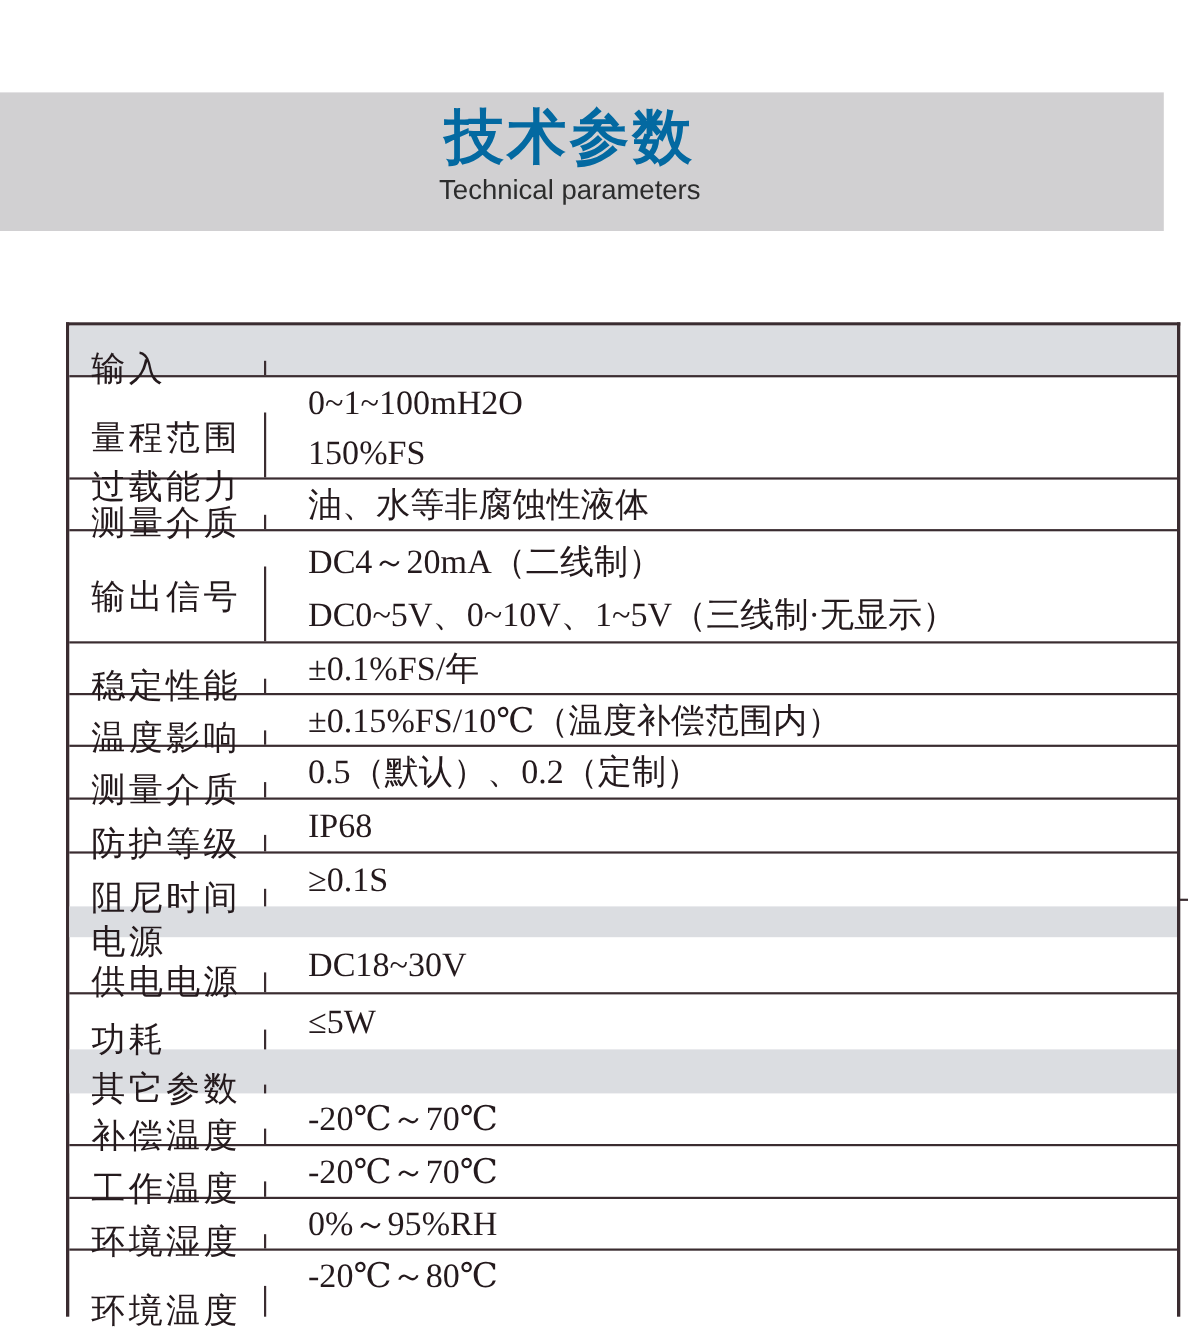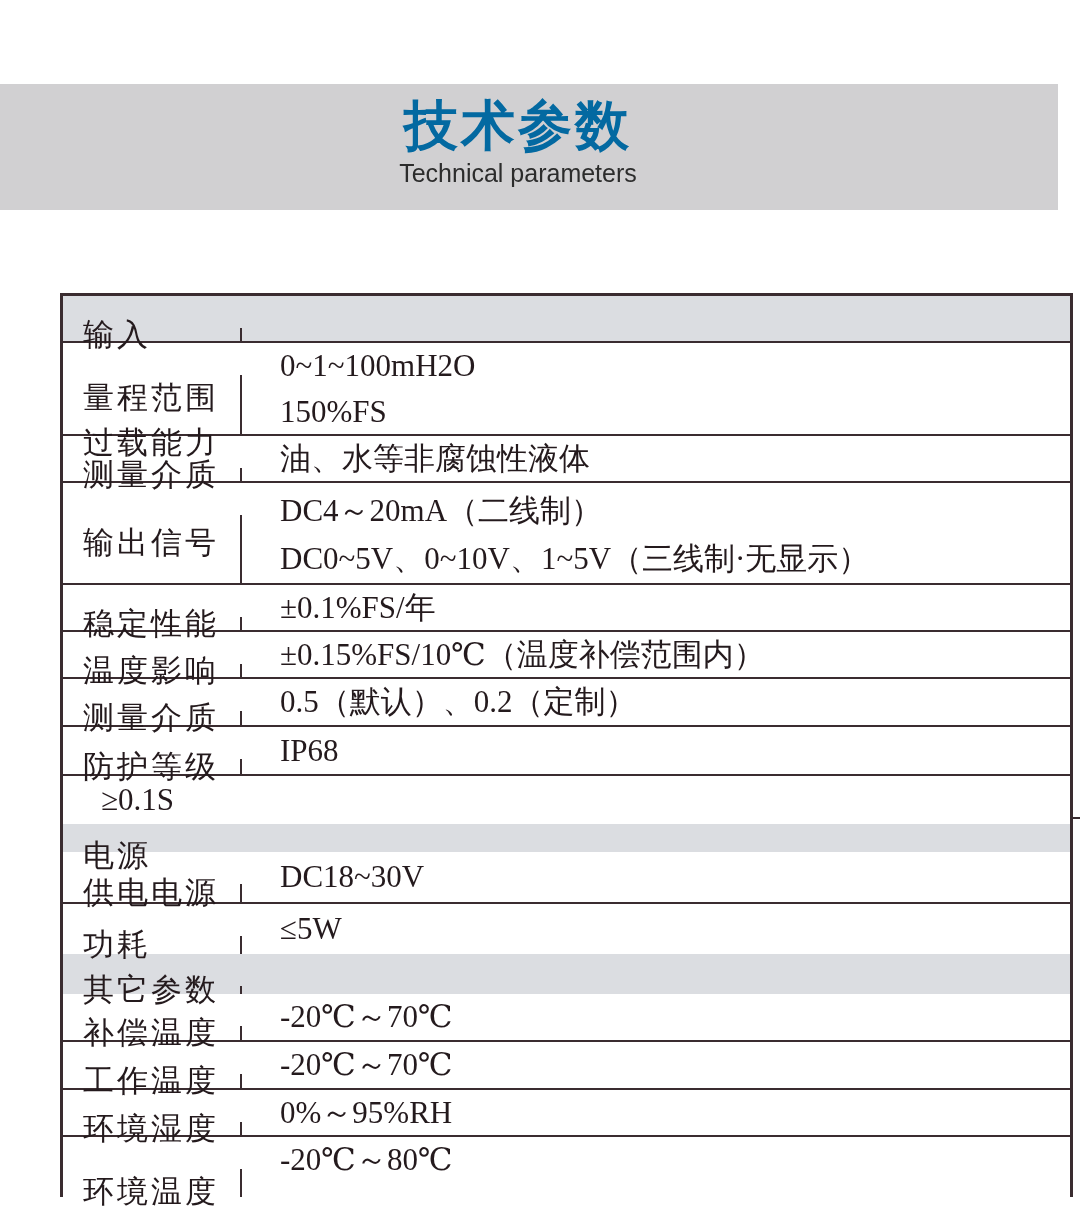--- a/index.html
+++ b/index.html
@@ -198,20 +198,23 @@
   <div class="row r8 bb">
     <div class="cell label">
         <span>防护等级</span>
       </div>
     <div class="cell value">
         <span>IP68</span>
       </div>
   </div>
 
   <div class="row r9">
+    <div class="cell label">
+        <span>阻尼时间</span>
+      </div>
     <div class="cell value">
         <span>≥0.1S</span>
       </div>
   </div>
 
   <div class="row r10 sec">
     <div class="cell label">
         <span>电源</span>
       </div>
     <div class="cell value"></div>

